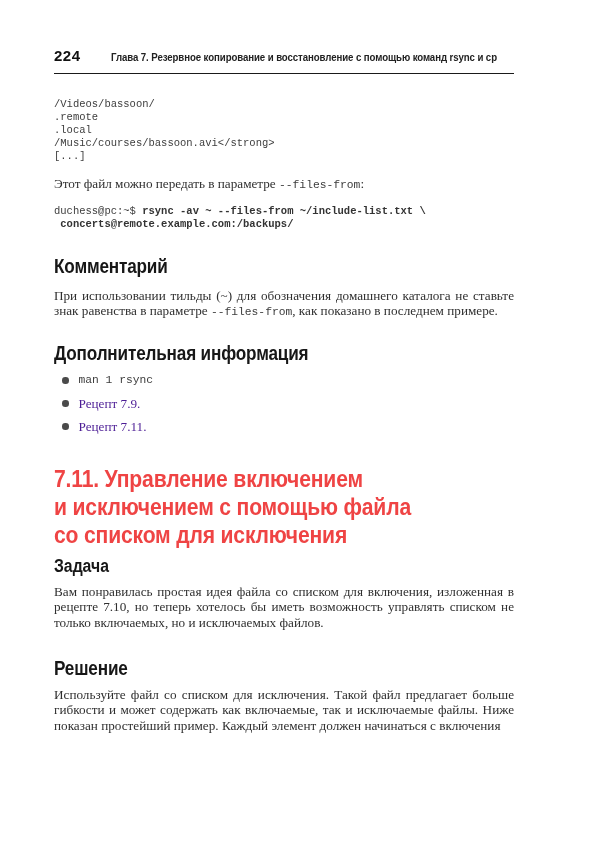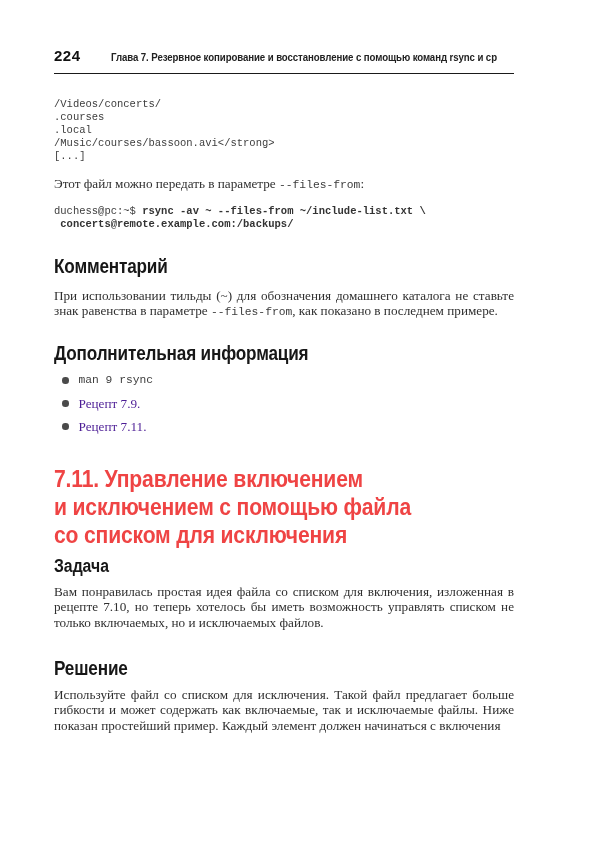--- a/index.html
+++ b/index.html
@@ -146,22 +146,22 @@
 
 <div class="page">
   <div class="content">
 
     <div class="running-header">
       <span class="page-number">224</span>
       <span class="chapter-title">Глава 7. Резервное копирование и восстановление с помощью команд rsync и cp</span>
     </div>
 
     <div class="codeblock cb1">
-      <div class="codeline">/Videos/concerts/</div>
-      <div class="codeline">.courses</div>
+      <div class="codeline">/Videos/bassoon/</div>
+      <div class="codeline">.remote</div>
       <div class="codeline">.local</div>
       <div class="codeline">/Music/courses/bassoon.avi&lt;/strong&gt;</div>
       <div class="codeline">[...]</div>
     </div>
 
     <div class="para p-intro">
       <span>Этот файл можно передать в параметре </span><span class="inline-code">--files-from</span><span>:</span>
     </div>
 
     <div class="codeblock cb2">
@@ -171,21 +171,21 @@
 
     <div class="h-section h-comment">Комментарий</div>
     <div class="para p-std2">
       <span>При использовании тильды (~) для обозначения домашнего каталога не ставьте знак равенства в параметре </span><span class="inline-code">--files-from</span><span>, как показано в последнем примере.</span>
     </div>
 
     <div class="h-section h-seealso">Дополнительная информация</div>
     <div class="see-also-list">
       <div class="bullet-item">
         <span class="bullet-dot"></span>
-        <span class="bullet-text-mono">man 9 rsync</span>
+        <span class="bullet-text-mono">man 1 rsync</span>
       </div>
       <div class="bullet-item">
         <span class="bullet-dot"></span>
         <span class="bullet-text-serif">Рецепт 7.9.</span>
       </div>
       <div class="bullet-item">
         <span class="bullet-dot"></span>
         <span class="bullet-text-serif">Рецепт 7.11.</span>
       </div>
     </div>

